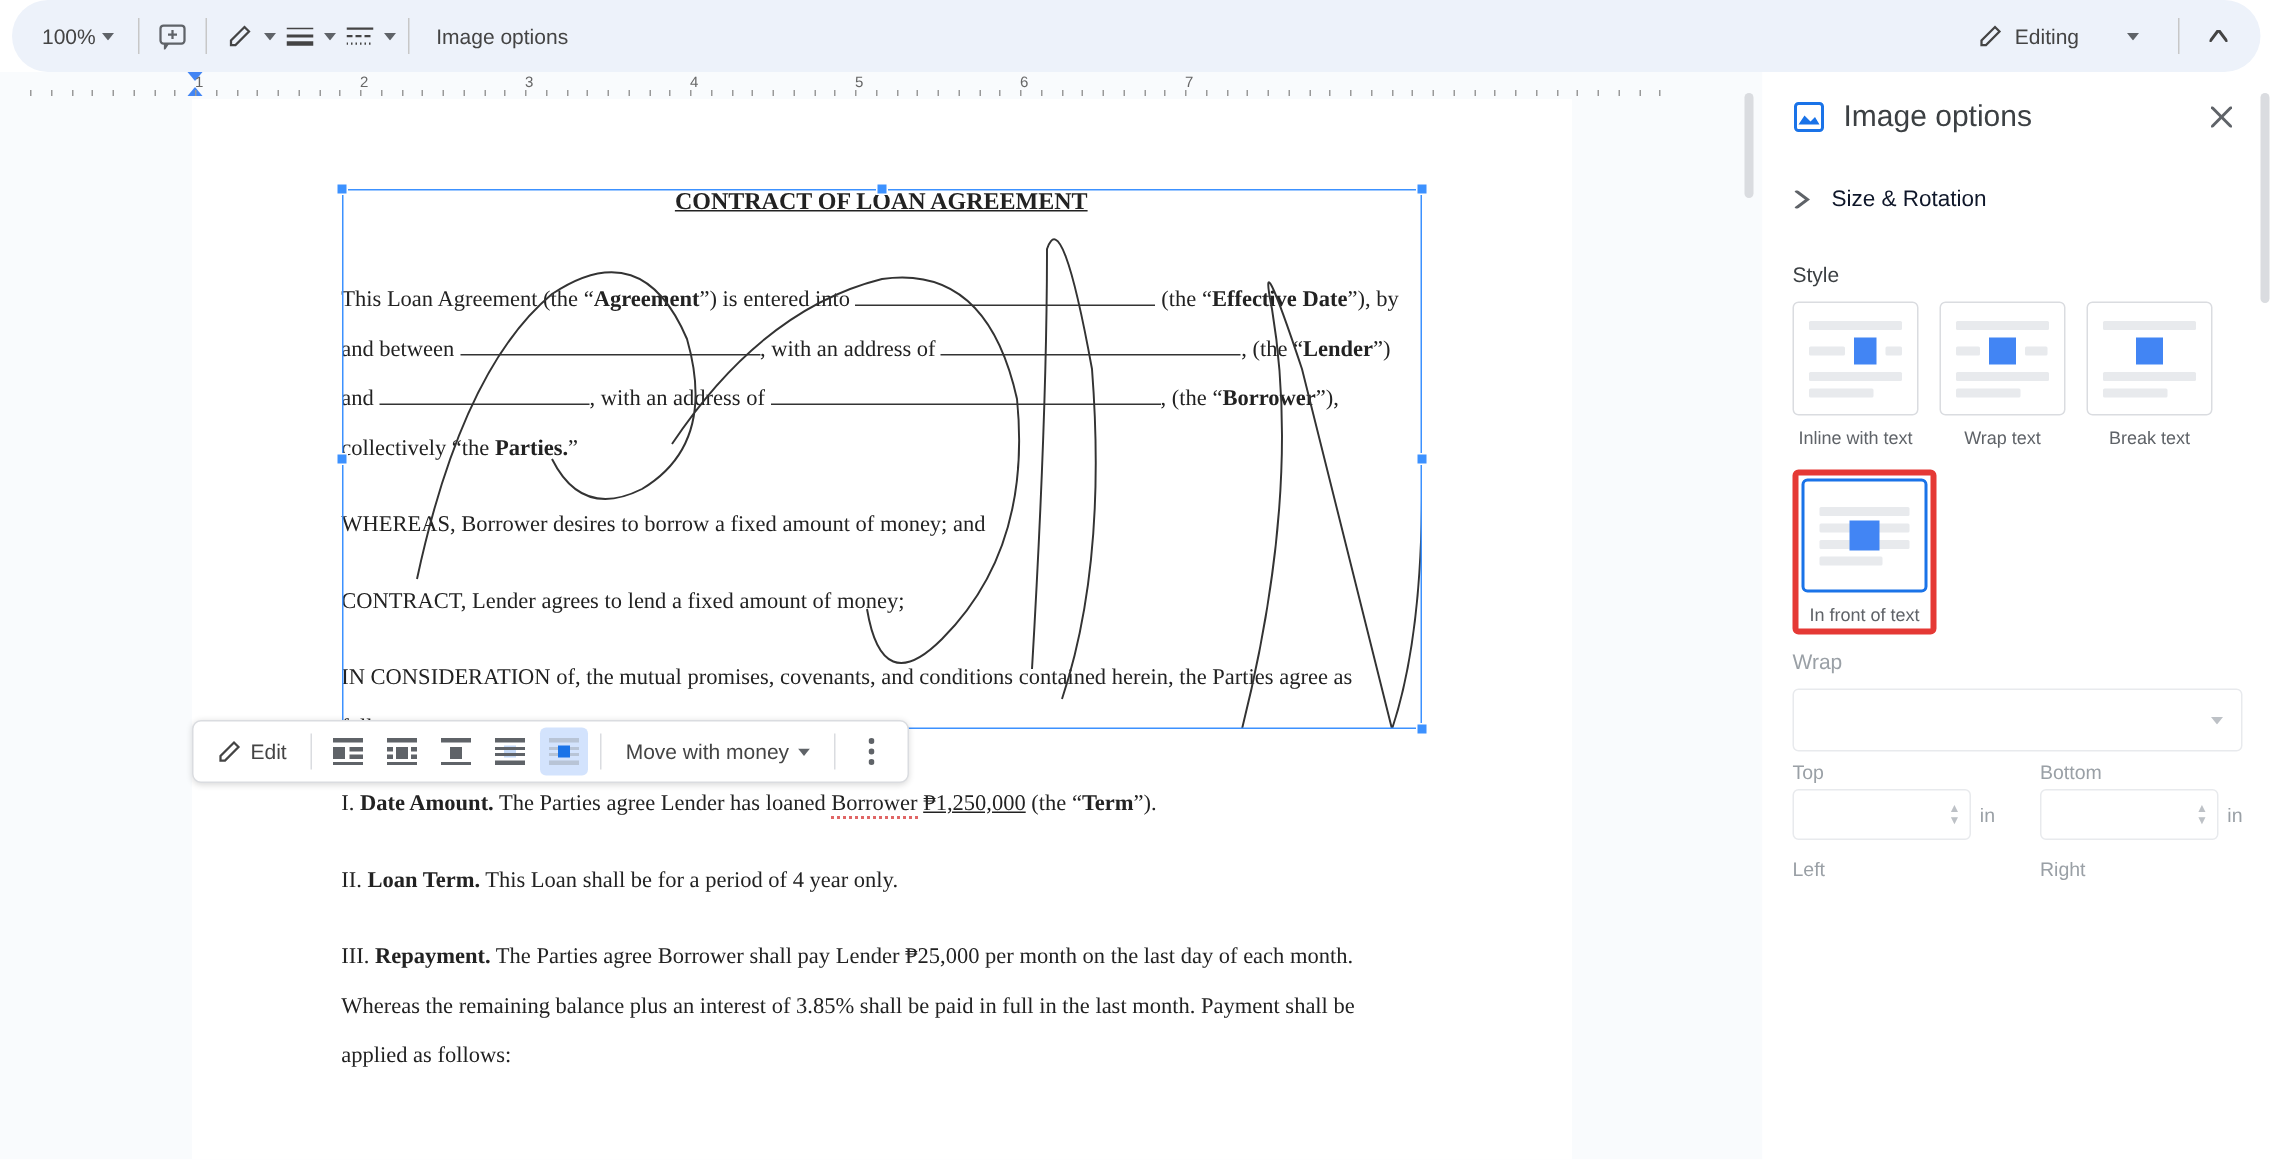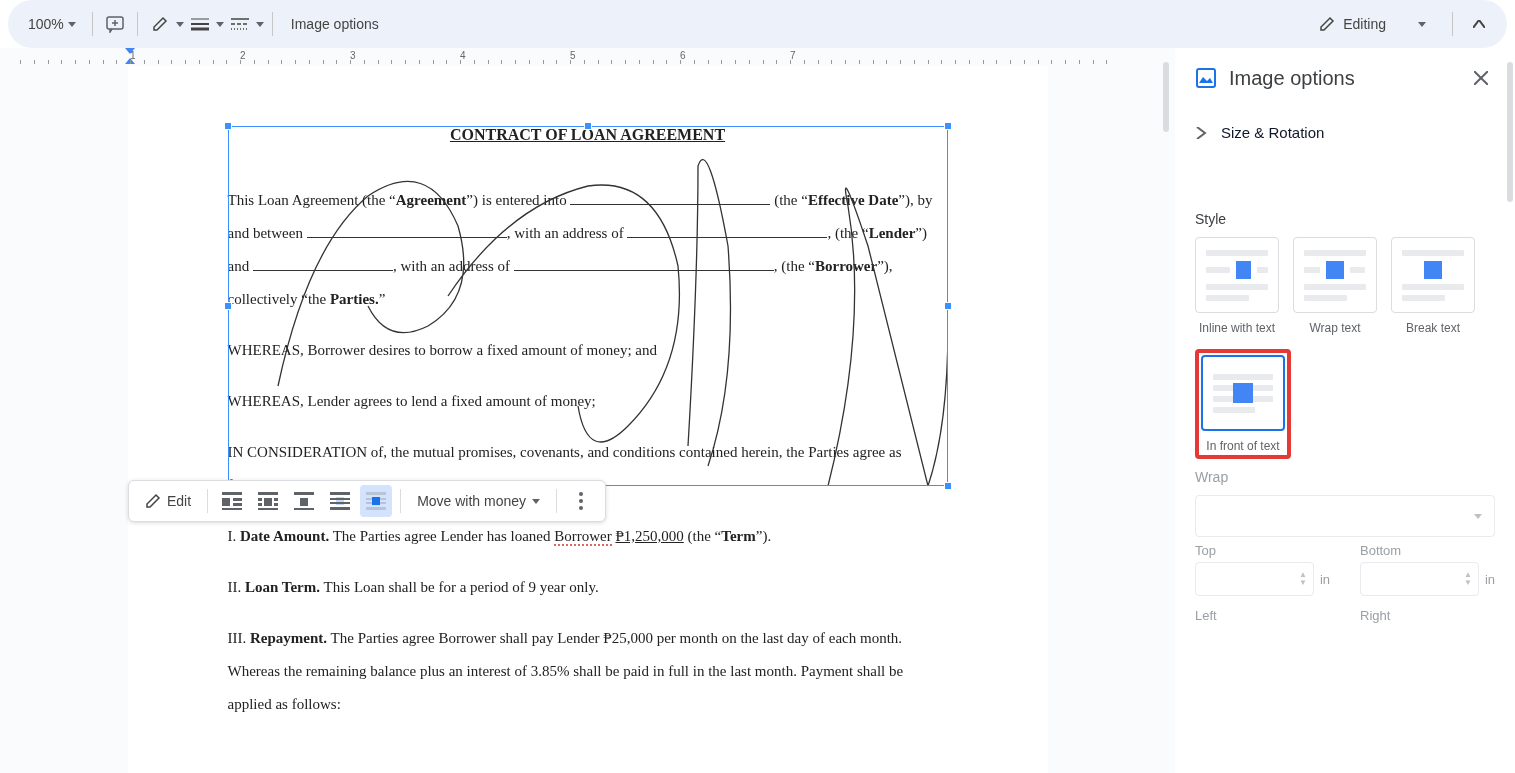--- a/index.html
+++ b/index.html
@@ -83,21 +83,21 @@
     
     .sidebar { width: 340px; background: #fff; display: flex; flex-direction: column; position: relative; }
     .sidebar-scroll { position: absolute; left: -12px; top: 14px; width: 6px; height: 70px; background: #dadce0; border-radius: 3px; }
     .sidebar-header { display: flex; align-items: center; gap: 12px; padding: 16px 20px; }
     .sidebar-header-title { font-size: 20px; color: #3c4043; flex: 1; }
     .sidebar-close { width: 28px; height: 28px; display: flex; align-items: center; justify-content: center; cursor: pointer; color: #5f6368; font-size: 20px; }
     
     .section-header { display: flex; align-items: center; gap: 14px; padding: 16px 20px; cursor: pointer; font-size: 15px; color: #0f172a; font-weight: 500; }
     .section-header.expanded { background: #f1f3f4; }
     
-    .section-body { padding: 8px 20px 20px; margin-top: 36px; }
+    .section-body { padding: 8px 20px 20px; }
     .section-label { font-size: 14px; color: #3c4043; margin: 10px 0 10px; }
     .section-label.disabled { color: #9aa0a6; }
     
     .style-grid { display: flex; gap: 14px; flex-wrap: wrap; margin-top: 8px; }
     .style-opt { display: flex; flex-direction: column; align-items: center; gap: 8px; cursor: pointer; }
     .style-box { width: 84px; height: 76px; border: 1px solid #dadce0; border-radius: 4px; background: #fff; display: flex; flex-direction: column; justify-content: center; align-items: center; gap: 5px; padding: 10px; }
     .style-box.selected { border: 2px solid #1a73e8; }
     .sb-line { width: 100%; height: 6px; background: #e8eaed; border-radius: 1px; }
     .sb-line.short { width: 70%; align-self: flex-start; }
     .sb-line.half-left { width: 45%; }
@@ -287,29 +287,29 @@
       </div>
 
     <div class="page">
       <div class="doc-title">CONTRACT OF LOAN AGREEMENT</div>
 
       <p class="doc-para">
         <span>This Loan Agreement (the “</span><span class="bold">Agreement</span><span>”) is entered into </span><span class="blank blank-lg"></span><span> (the “</span><span class="bold">Effective Date</span><span>”), by and between </span><span class="blank blank-lg"></span><span>, with an address of </span><span class="blank blank-lg"></span><span>, (the “</span><span class="bold">Lender</span><span>”) and </span><span class="blank"></span><span>, with an address of </span><span class="blank blank-lg" style="min-width:260px"></span><span>, (the “</span><span class="bold">Borrower</span><span>”), collectively “the </span><span class="bold">Parties.</span><span>”</span>
       </p>
 
       <p class="doc-para">WHEREAS, Borrower desires to borrow a fixed amount of money; and</p>
-      <p class="doc-para">WHEREAS, Lender agrees to lend a fixed amount of money;</p>
+      <p class="doc-para">CONTRACT, Lender agrees to lend a fixed amount of money;</p>
       <p class="doc-para">IN CONSIDERATION of, the mutual promises, covenants, and conditions contained herein, the Parties agree as follows:</p>
 
       <p class="doc-para">
         <span>I.  </span><span class="bold">Date Amount.</span><span> The Parties agree Lender has loaned </span><span class="misspell">Borrower</span><span> </span><span style="text-decoration:underline">₱1,250,000</span><span> (the “</span><span class="bold">Term</span><span>”).</span>
       </p>
 
       <p class="doc-para">
-        <span>II.  </span><span class="bold">Loan Term.</span><span> This Loan shall be for a period of 9 year only.</span>
+        <span>II.  </span><span class="bold">Loan Term.</span><span> This Loan shall be for a period of 4 year only.</span>
       </p>
 
       <p class="doc-para">
         <span>III.  </span><span class="bold">Repayment.</span><span> The Parties agree Borrower shall pay Lender ₱25,000 per month on the last day of each month. Whereas the remaining balance plus an interest of 3.85% shall be paid in full in the last month. Payment shall be applied as follows:</span>
       </p>
 
       <svg class="scribble">
         <path d="M 50 260 Q 80 120 140 70 Q 200 30 230 100 Q 250 170 200 200 Q 160 220 140 180 M 220 170 Q 280 80 360 60 Q 430 50 450 140 Q 460 240 400 300 Q 360 340 350 280 M 460 320 Q 470 150 470 40 Q 480 10 500 120 Q 510 250 480 340 M 600 360 Q 640 200 620 80 Q 610 30 640 120 Q 680 280 700 360 Q 720 300 720 200" fill="none" stroke="#333" stroke-width="1.3"></path>
       </svg>
 

